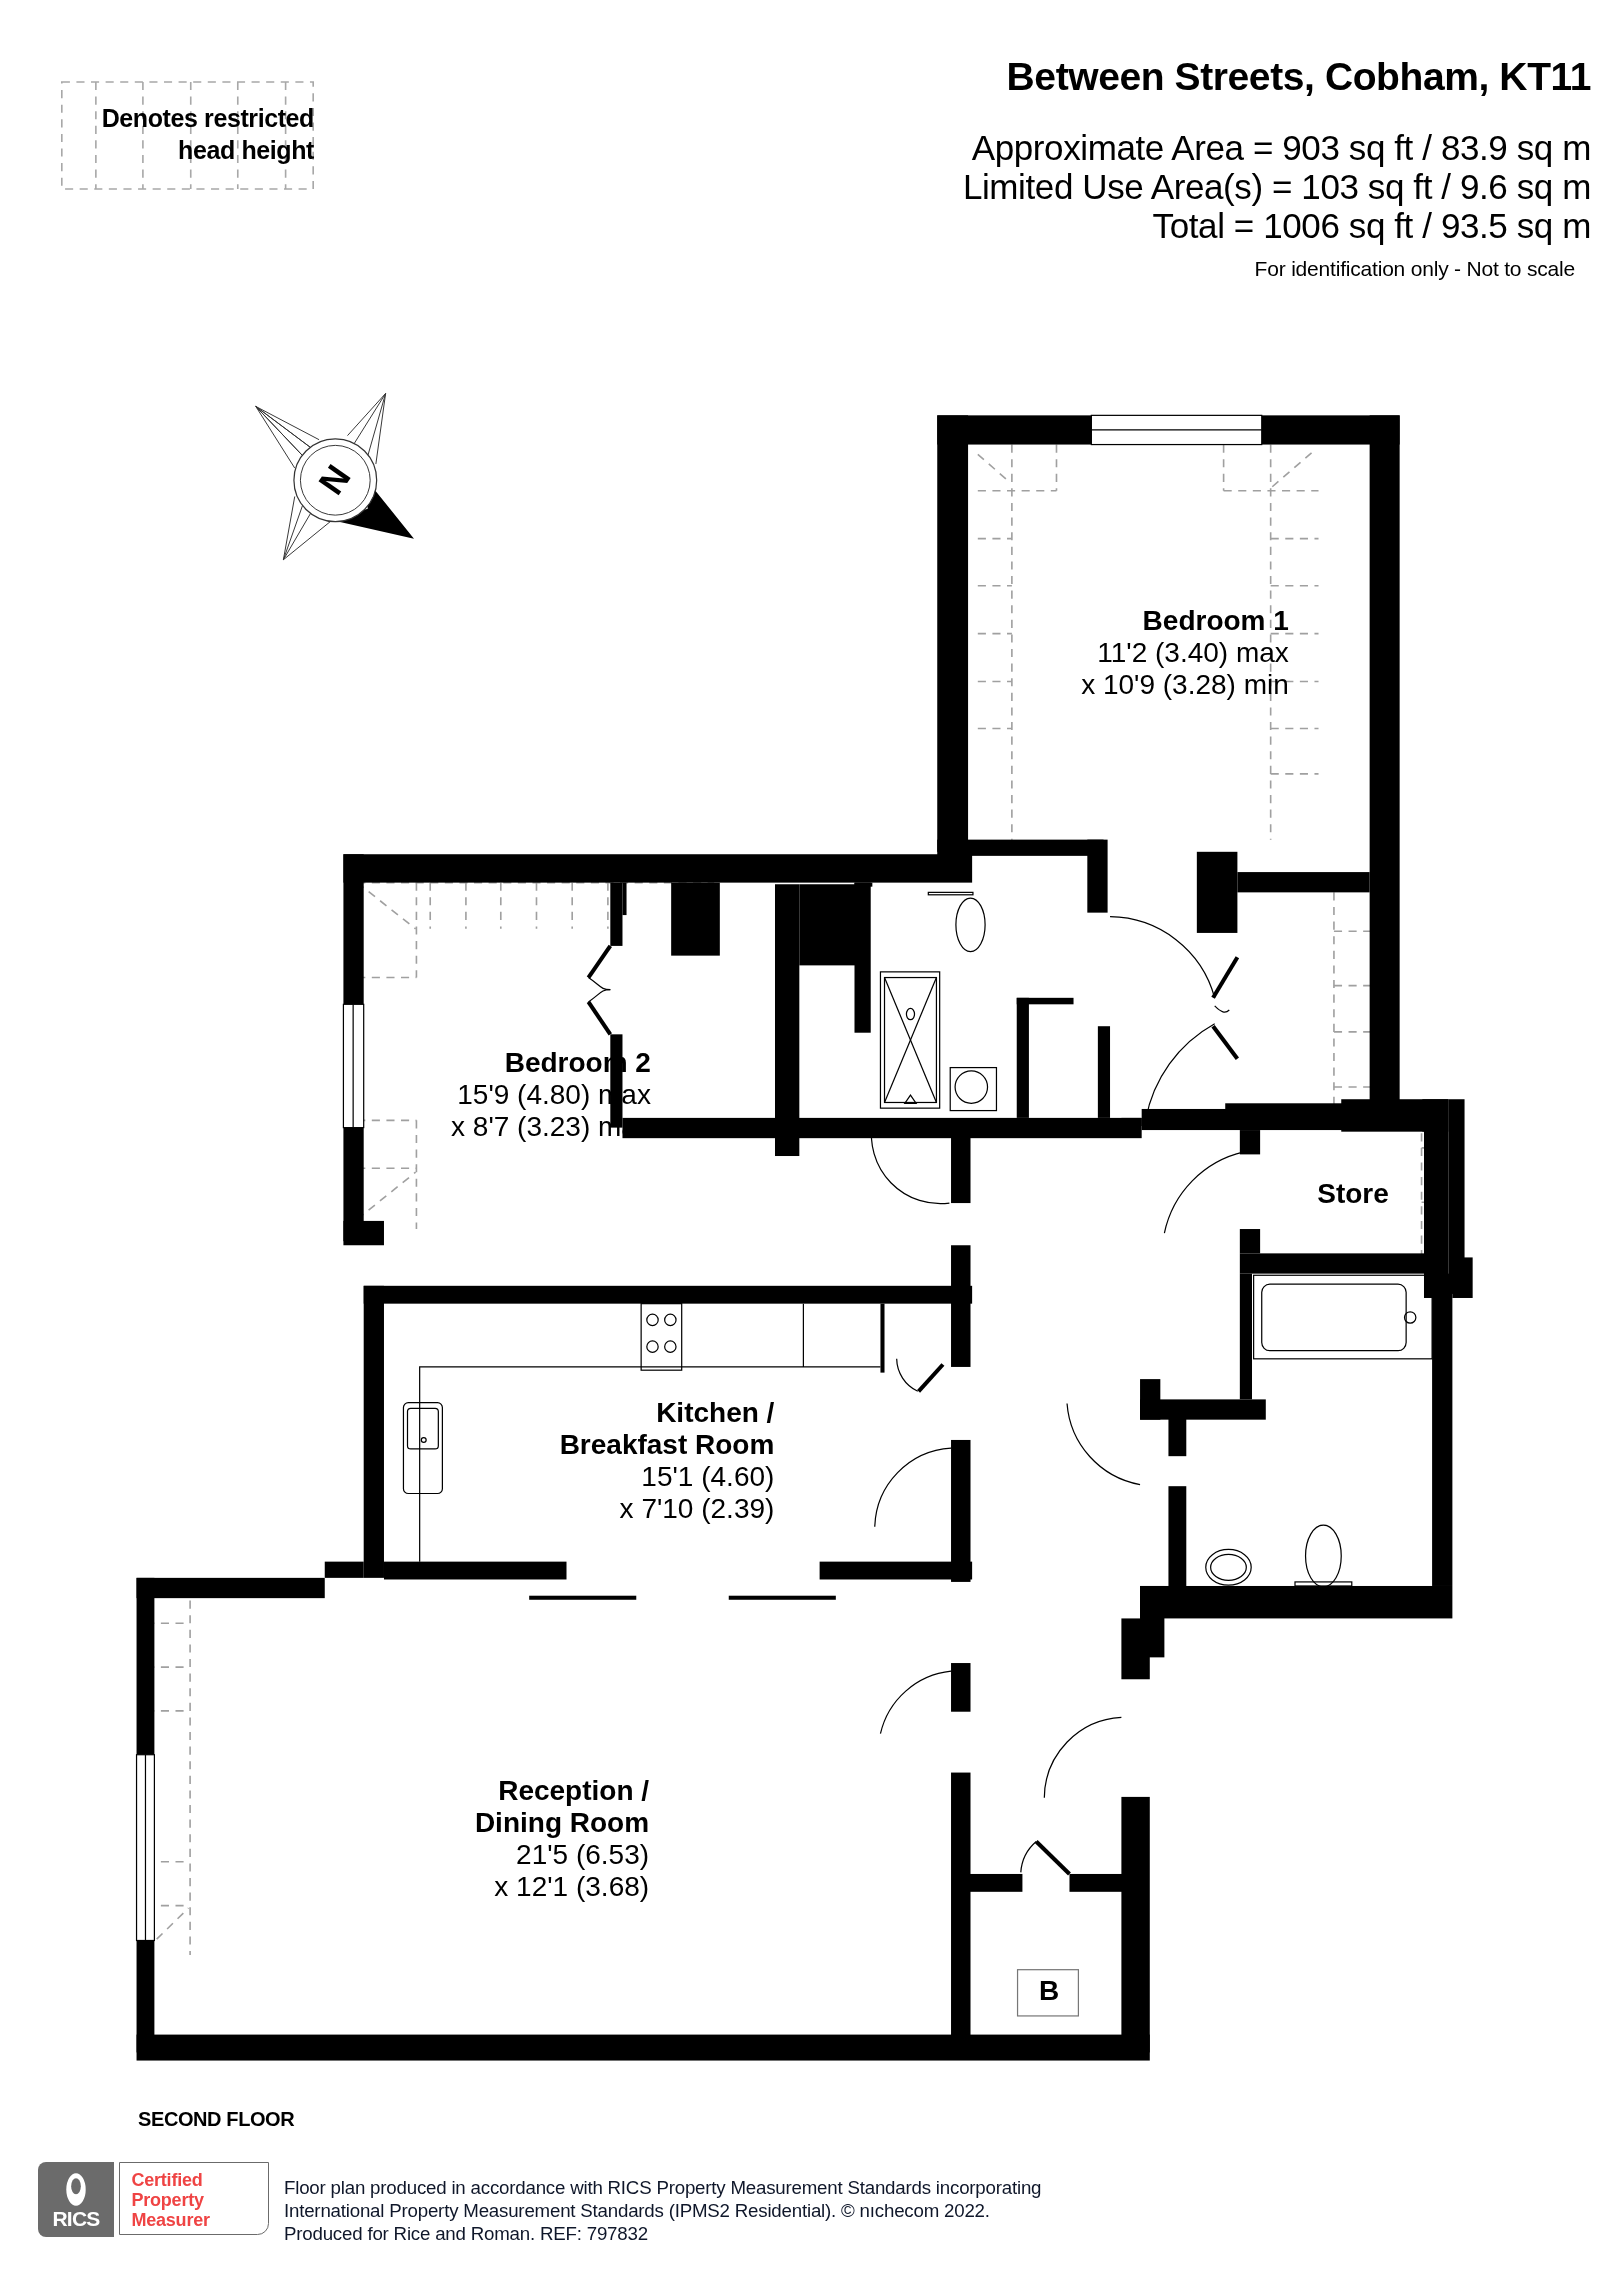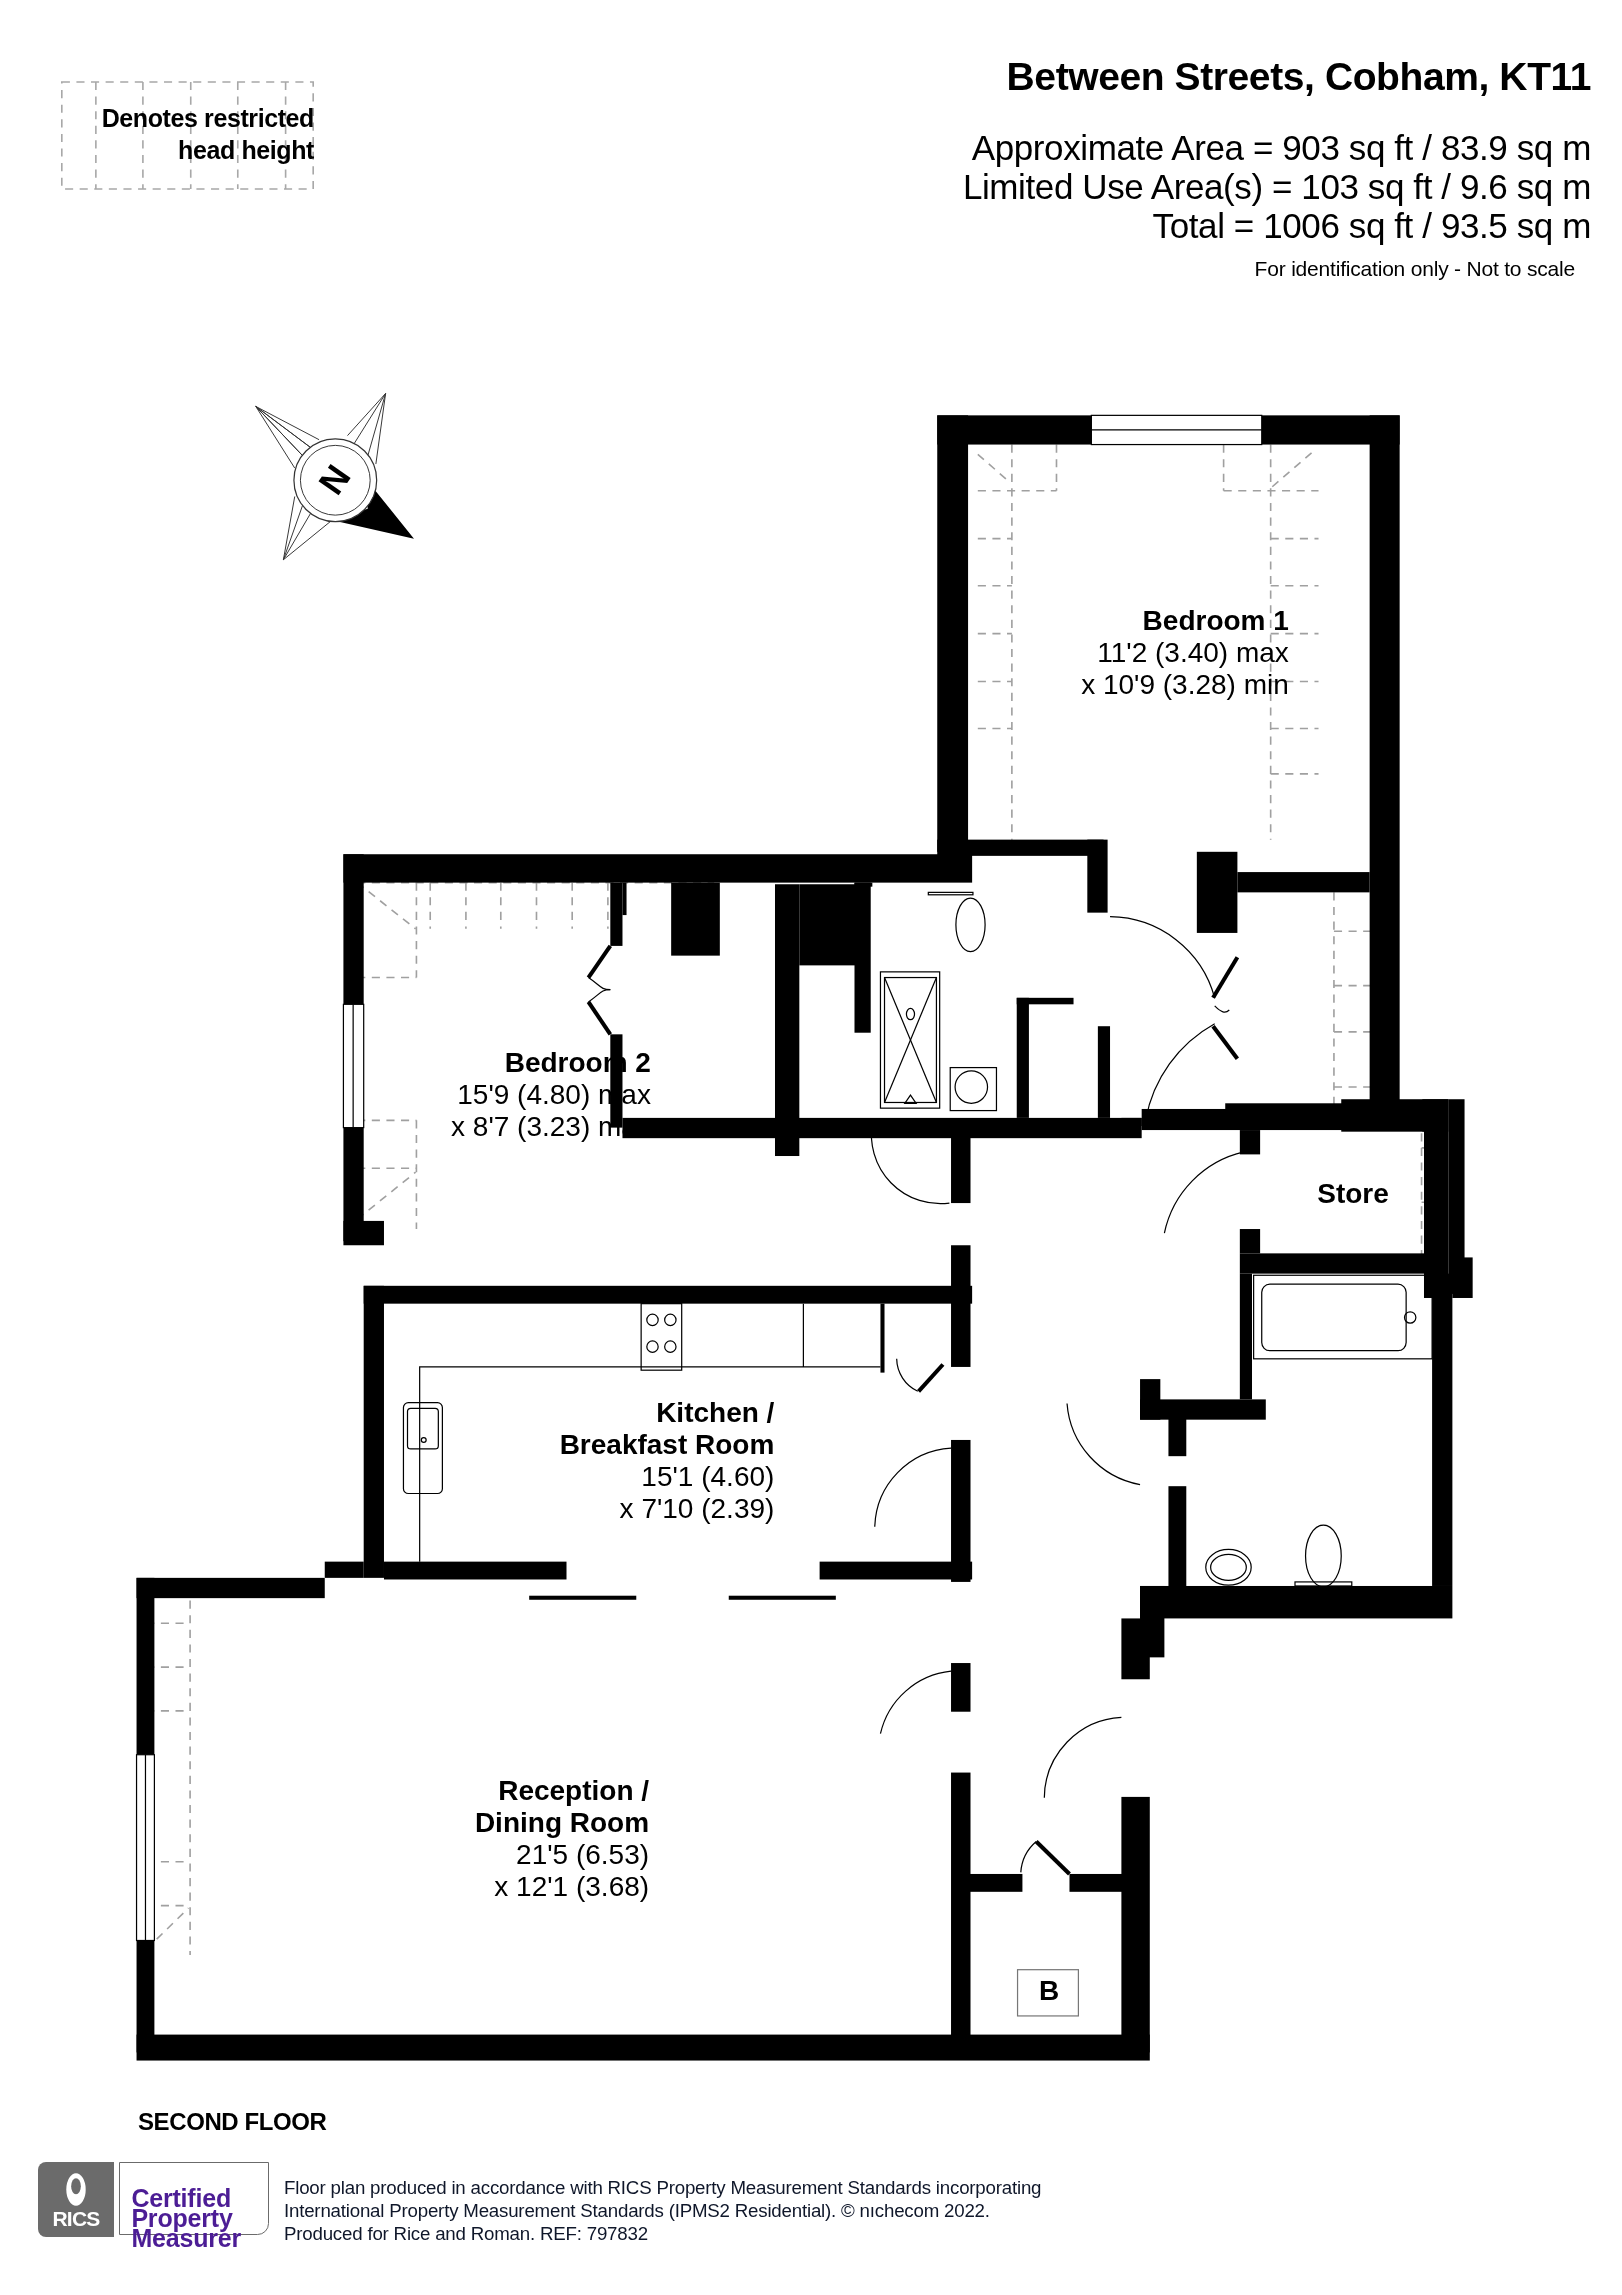--- a/index.html
+++ b/index.html
@@ -8,26 +8,26 @@
   .legend-box { left: 61px; top: 81px; width: 253px; height: 109px; }
   .legend-box svg { position: absolute; left: 0; top: 0; }
   .legend-text { position: absolute; left: 0; top: 21px; width: 253px; text-align: right; font-weight: bold; font-size: 25px; line-height: 32px; letter-spacing: -0.4px; }
   .title { right: 32px; top: 55px; font-size: 39px; font-weight: bold; letter-spacing: -0.4px; white-space: nowrap; }
   .area-lines { right: 32px; top: 128px; text-align: right; font-size: 35px; line-height: 39px; white-space: nowrap; letter-spacing: -0.4px; }
   .disclaimer { right: 48px; top: 257px; font-size: 21px; white-space: nowrap; letter-spacing: -0.2px; }
   #plan { position: absolute; left: 0; top: 0; }
   .room-label { position: absolute; text-align: right; white-space: nowrap; transform: translateX(-50%); }
   .room-name { font-weight: bold; font-size: 28px; line-height: 32px; }
   .room-dim { font-size: 28px; line-height: 32px; }
-  .floor-label { left: 138px; top: 2108px; font-size: 24px; font-weight: bold; letter-spacing: -0.4px; }
+  .floor-label { left: 138px; top: 2108px; font-size: 20px; font-weight: bold; letter-spacing: -0.4px; }
   .rics { left: 38px; top: 2162px; width: 230px; height: 75px; }
   .rics-dark { position: absolute; left: 0; top: 0; width: 76px; height: 75px; background: #6b6b6b; border-radius: 8px 0 0 8px; }
   .rics-dark-text { position: absolute; left: 0; bottom: 6.5px; width: 76px; text-align: center; color: #fff; font-weight: bold; font-size: 21px; letter-spacing: -0.8px; }
   .rics-box { position: absolute; left: 81px; top: 0; width: 148px; height: 71px; border: 1.6px solid #6b6b6b; border-radius: 0 0 11.4px 0; }
-  .rics-box-text { position: absolute; left: 11.4px; top: 6.5px; color: #4c1d95; font-weight: bold; font-size: 25px; line-height: 20px; letter-spacing: -0.2px; margin-top: 18px; }
+  .rics-box-text { position: absolute; left: 11.4px; top: 6.5px; color: #ef4444; font-weight: bold; font-size: 18px; line-height: 20px; letter-spacing: -0.2px; }
   .footer-text { left: 284px; top: 2176px; font-size: 18.7px; line-height: 23px; color: #0f172a; white-space: nowrap; letter-spacing: -0.2px; }
   .b-label { font-weight: bold; font-size: 28px; }
 </style>
 </head>
 <body>
 
 <div class="abs legend-box">
   <svg width="253" height="109" viewBox="0 0 312 134">
     <g stroke="#a8a8a8" stroke-width="2" stroke-dasharray="10,8" fill="none">
       <rect x="1" y="1" width="310" height="132"></rect>

